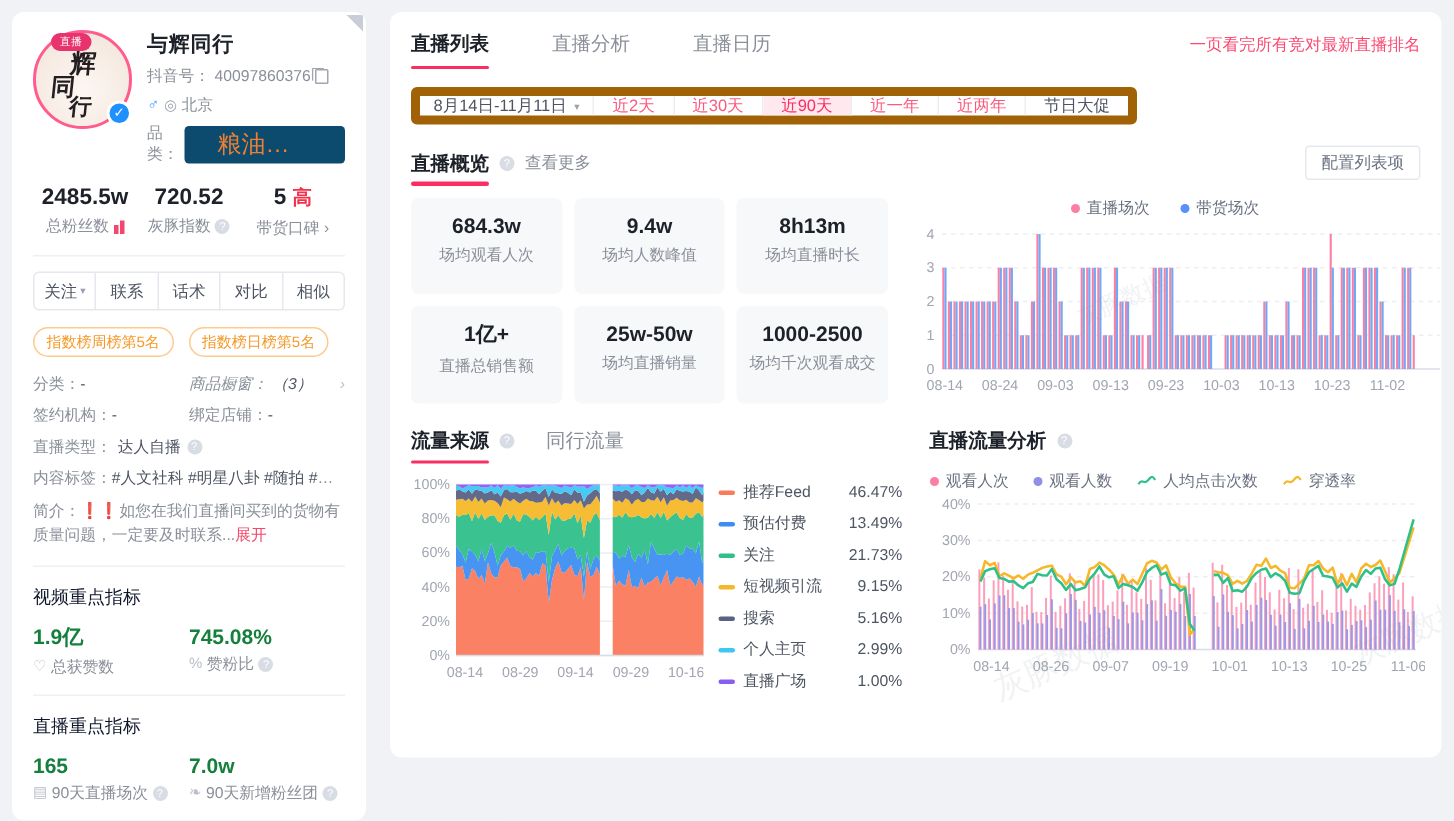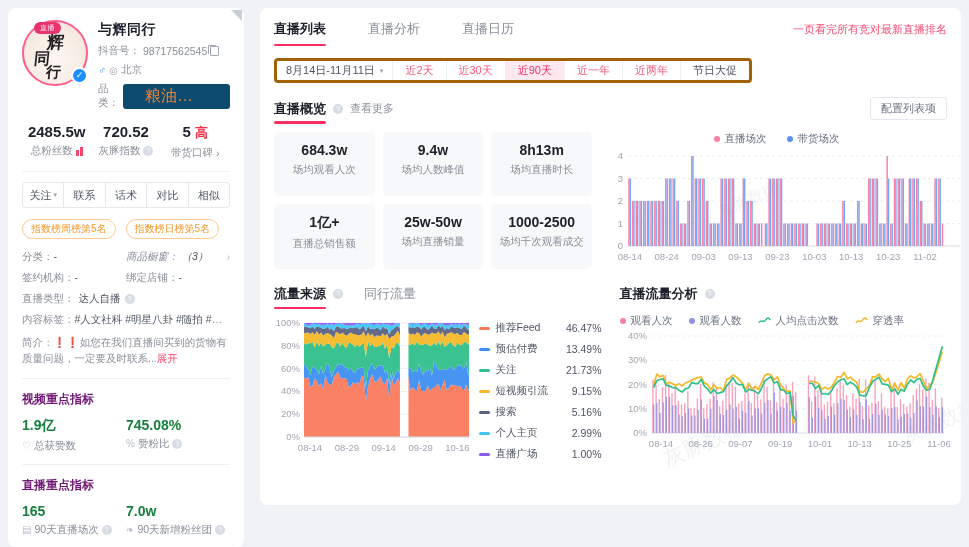--- a/index.html
+++ b/index.html
@@ -114,21 +114,21 @@
   .kv-grid { margin-top: 11px; display: grid; grid-template-columns: 1fr 1fr; row-gap: 7px; font-size: 10.5px; color: #8a8f99; }
   .kv-grid b { font-weight: normal; color: #4e5562; }
   .kv-right { display: flex; align-items: center; gap: 3px; font-style: italic; }
   .kv-right .arr { margin-left: auto; color: #b9bec8; font-size: 10px; }
   .kv-full { grid-column: 1 / -1; display: flex; align-items: center; gap: 4px; }
   .kv-tags { grid-column: 1 / -1; color: #8a8f99; white-space: nowrap; overflow: hidden; text-overflow: ellipsis; }
   .kv-tags b { color: #4e5562; }
   .intro { grid-column: 1/-1; color: #8a8f99; line-height: 1.55; }
   .intro .warn { color: #f5314c; font-weight: bold; }
   .intro .more { color: #f5476a; cursor: pointer; }
-  .sec-title { font-size: 12px; font-weight: bold; color: #701a75; margin-top: 12px; }
+  .sec-title { font-size: 12px; font-weight: normal; color: #0f172a; margin-top: 12px; }
   .two-metric { display: flex; margin-top: 9px; }
   .two-metric > div { flex: 1; }
   .m-val { font-size: 14px; font-weight: bold; color: #15803d; }
   .m-lab { margin-top: 4px; font-size: 10.5px; color: #8a8f99; display: flex; align-items: center; gap: 3px; }
   .m-ic { color: #b9bec8; font-size: 10px; }
 
   
   .main { flex: 1; height: 547px; background: #f0f2f5; padding: 0 0 0 0; overflow: hidden; }
   .top-tabs {
     background: #fff; height: 42px; display: flex; align-items: center;
@@ -145,21 +145,21 @@
   }
   .panel { background: #fff; margin: 8px 8px 0 8px; border-radius: 8px; padding: 12px 14px; height: 497px; overflow: hidden; position: relative; }
   .sub-tabs { display: flex; align-items: center; gap: 42px; position: relative; }
   .sub-tab { font-size: 13px; color: #8a8f99; cursor: pointer; padding-bottom: 8px; position: relative; }
   .sub-tab.active { color: #1d2129; font-weight: bold; }
   .sub-tab.active::after {
     content: ""; position: absolute; left: 0; right: 0; bottom: 0;
     height: 2.5px; background: #fb2e63; border-radius: 2px;
   }
   .promo { margin-left: auto; color: #fb4a72; font-size: 11px; cursor: pointer; padding-bottom: 8px; }
-  .filter-row { display: flex; align-items: center; margin-top: 12px; border: 3px solid #a16207; border-radius: 4px; height: 25px; width: fit-content; overflow: hidden; }
+  .filter-row { display: flex; align-items: center; margin-top: 12px; border: 6px solid #a16207; border-radius: 4px; height: 25px; width: fit-content; overflow: hidden; }
   .fl-date { font-size: 11px; color: #4e5562; padding: 0 9px; display: flex; align-items: center; gap: 5px; border-right: 1px solid #eceef2; height: 100%; cursor: pointer; }
   .fl-pill { font-size: 11px; color: #fb5a7e; padding: 0 12px; height: 100%; display: flex; align-items: center; border-right: 1px solid #eceef2; cursor: pointer; }
   .fl-pill:last-child { border-right: none; }
   .fl-pill.active { background: #ffe9ef; color: #fb2e63; }
   .fl-pill.plain { color: #4e5562; }
 
   .block-head { display: flex; align-items: center; gap: 7px; margin-top: 14px; position: relative; }
   .bh-title { font-size: 13px; font-weight: bold; color: #1d2129; position: relative; }
   .bh-title.ul::after { content:""; position:absolute; left:0; right:0; bottom:-6px; height:2.5px; background:#fb2e63; border-radius:2px; }
   .bh-more { font-size: 11px; color: #8a8f99; cursor: pointer; }
@@ -215,21 +215,21 @@
             </div>
           </div>
           <div class="av-badge">直播</div>
           <div class="verify">✓</div>
         </div>
 
         <div class="prof-info">
           <div class="prof-name">与辉同行</div>
           <div class="prof-line">
             <span>抖音号：</span>
-            <span>98717562545</span>
+            <span>40097860376</span>
             <span class="copy-ic"></span>
           </div>
           <div class="prof-line">
             <span class="gender">♂</span>
             <span class="pin-ic">◎</span>
             <span>北京</span>
           </div>
           <div class="cat-row">
             <span>品类：</span>
             <span class="cat-pill">粮油米面/南北干货/...</span>

